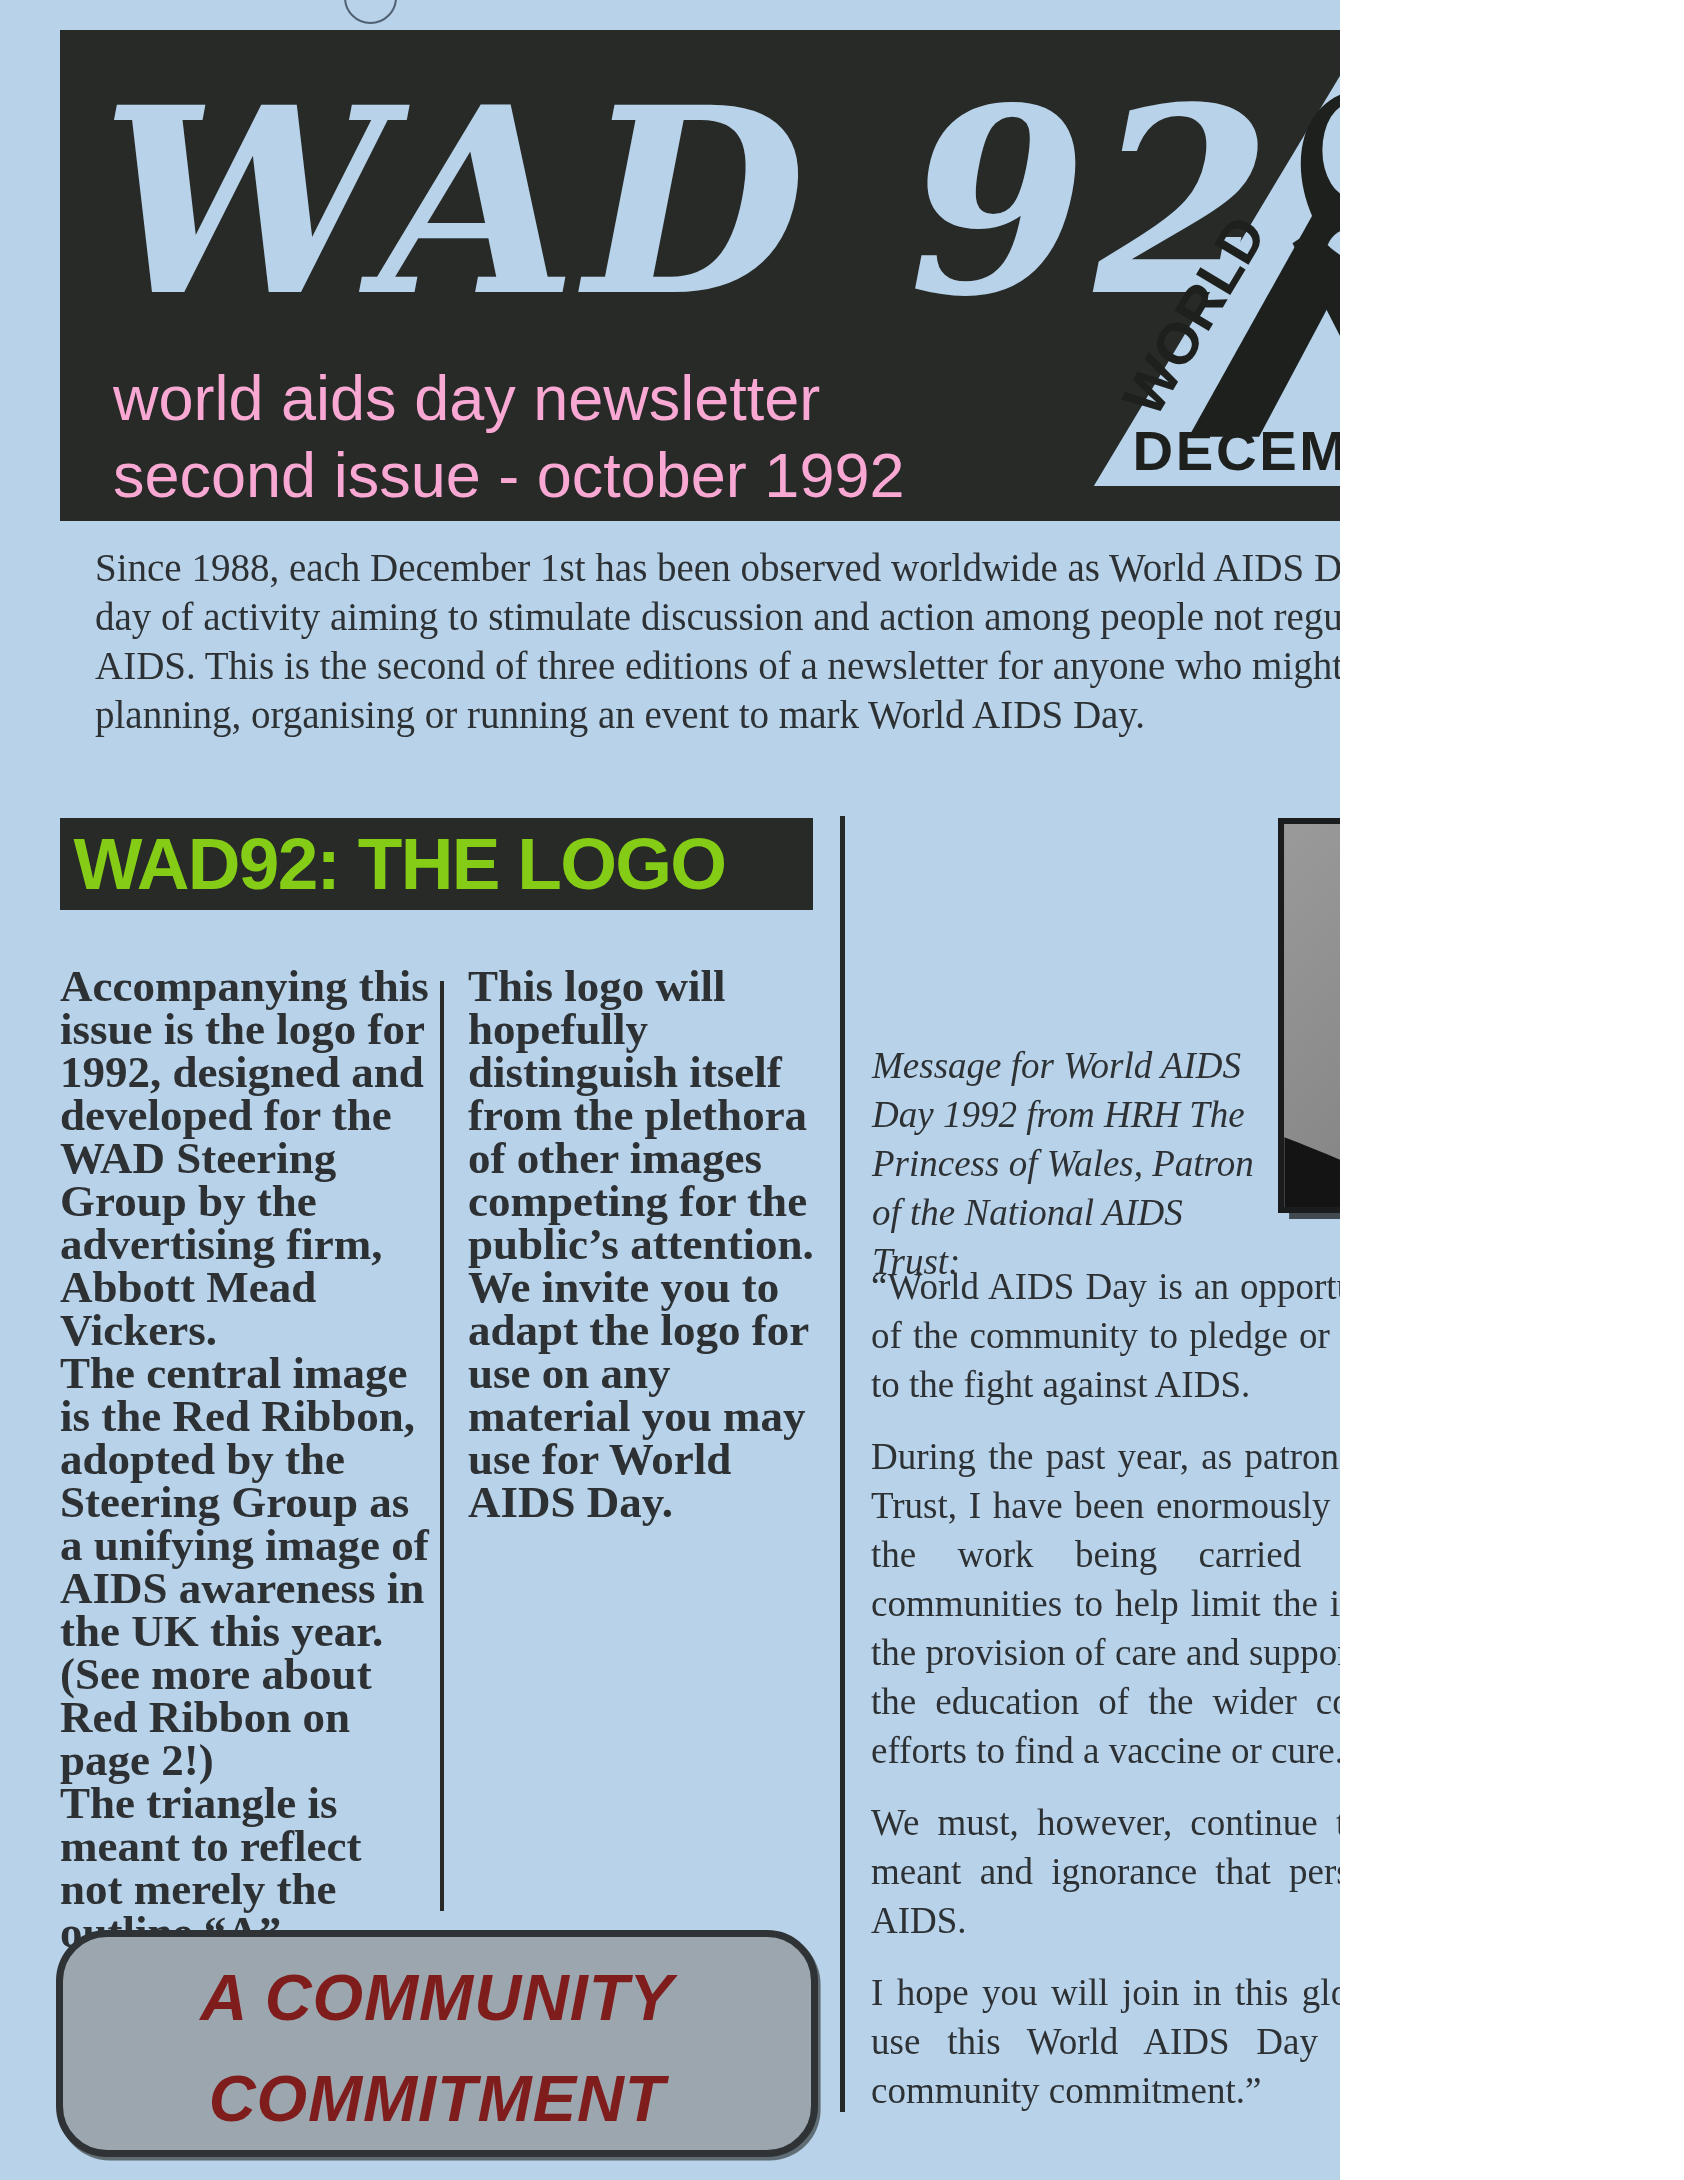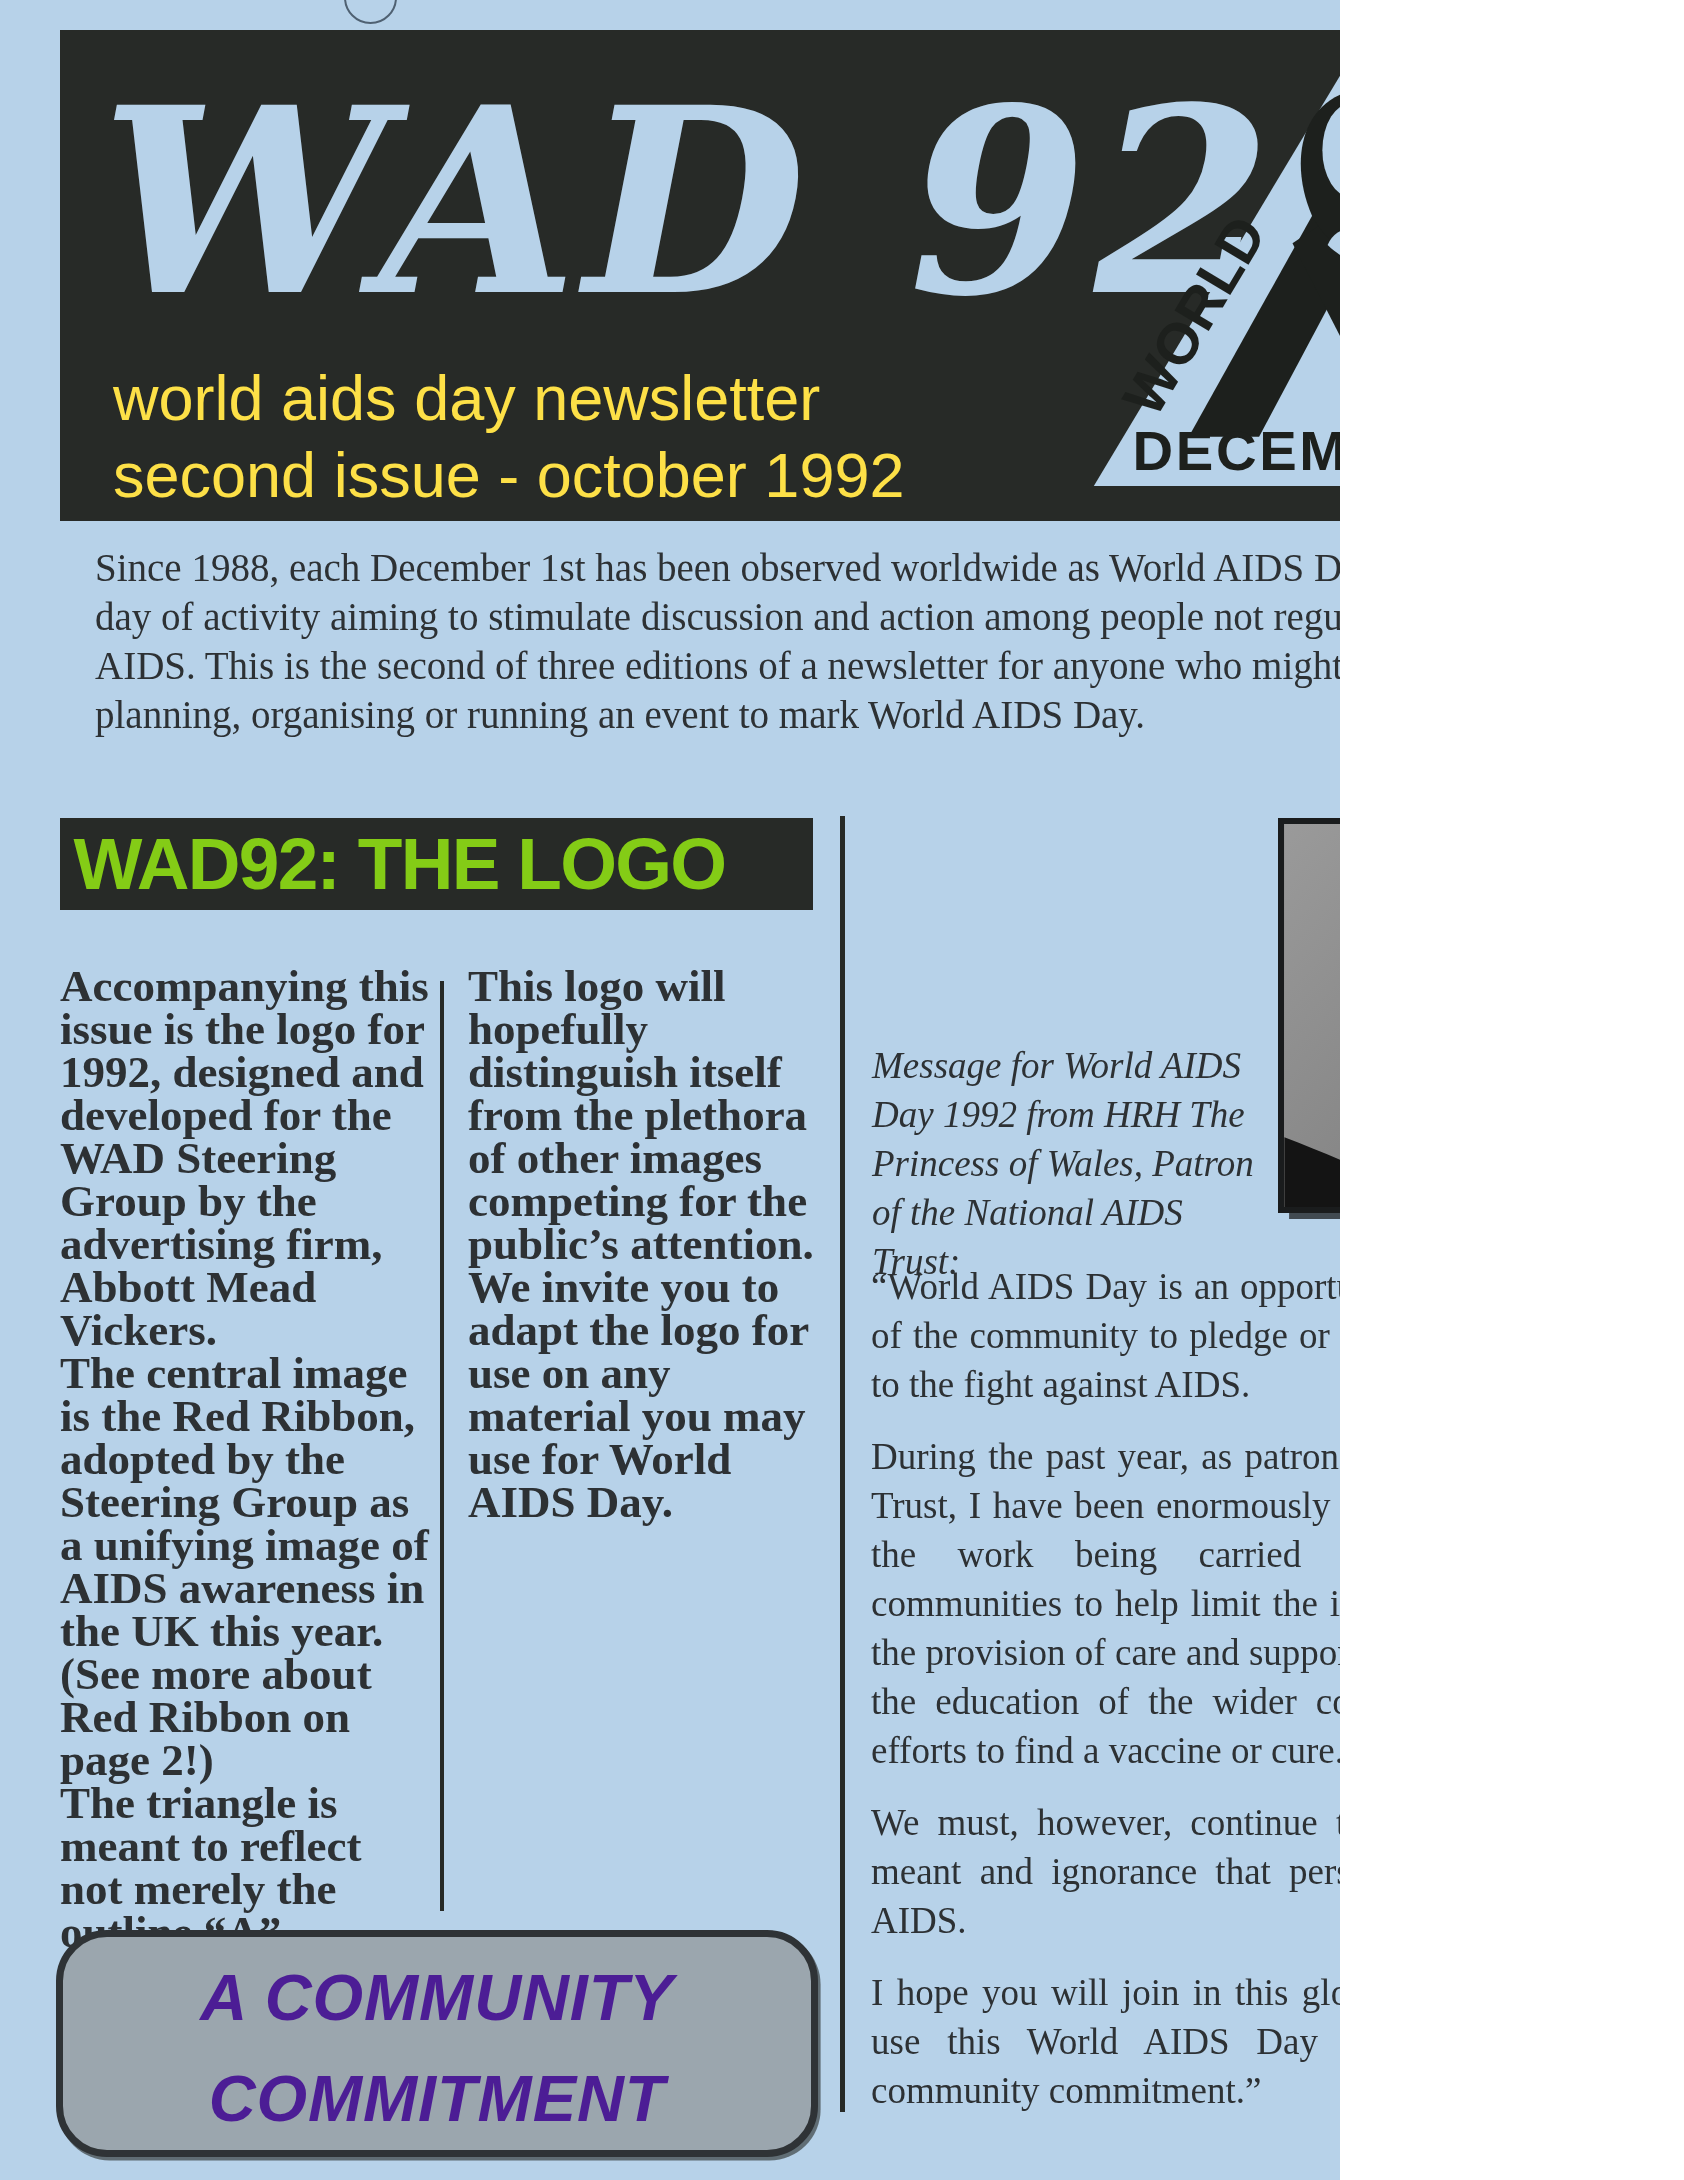--- a/index.html
+++ b/index.html
@@ -24,21 +24,21 @@
   #wad-title{
     position:absolute;left:41px;top:-6.8px;
     font-family:"DejaVu Serif", serif;
     font-style:italic;font-weight:bold;
     font-size:256px;line-height:358px;
     color:#b7d2e9;letter-spacing:6.8px;white-space:nowrap;
   }
   #masthead-sub{
     position:absolute;left:53px;top:330px;
     font-family:"Liberation Sans", sans-serif;
-    font-size:63px;line-height:77px;color:#fde047;
+    font-size:63px;line-height:77px;color:#f9a8d4;
   }
   #wad-logo{position:absolute;left:1018px;top:15.3px;}
   
   #intro{
     position:absolute;left:95px;top:543px;width:1567px;
     font-size:39px;line-height:49px;
   }
   
   #section-bar{
     position:absolute;left:60px;top:818px;width:753px;height:92px;
@@ -82,21 +82,21 @@
   
   #badge{
     position:absolute;left:56px;top:1930px;width:748px;height:213px;
     background:#9ba6ae;border:7.7px solid #2f3336;border-radius:51px;
     text-align:center;
     box-shadow:2.6px 3.4px 0 rgba(39,42,39,.6);
   }
   #badge .bline{
     font-family:"Liberation Sans", sans-serif;
     font-weight:bold;font-style:italic;
-    font-size:65px;line-height:101px;color:#4c1d95;
+    font-size:65px;line-height:101px;color:#7f1d1d;
     letter-spacing:0.9px;
   }
   #badge .bwrap{padding-top:10.2px;}
 </style>
 </head>
 <body>
 
 <div id="page">
 
   <div id="punch"></div>

